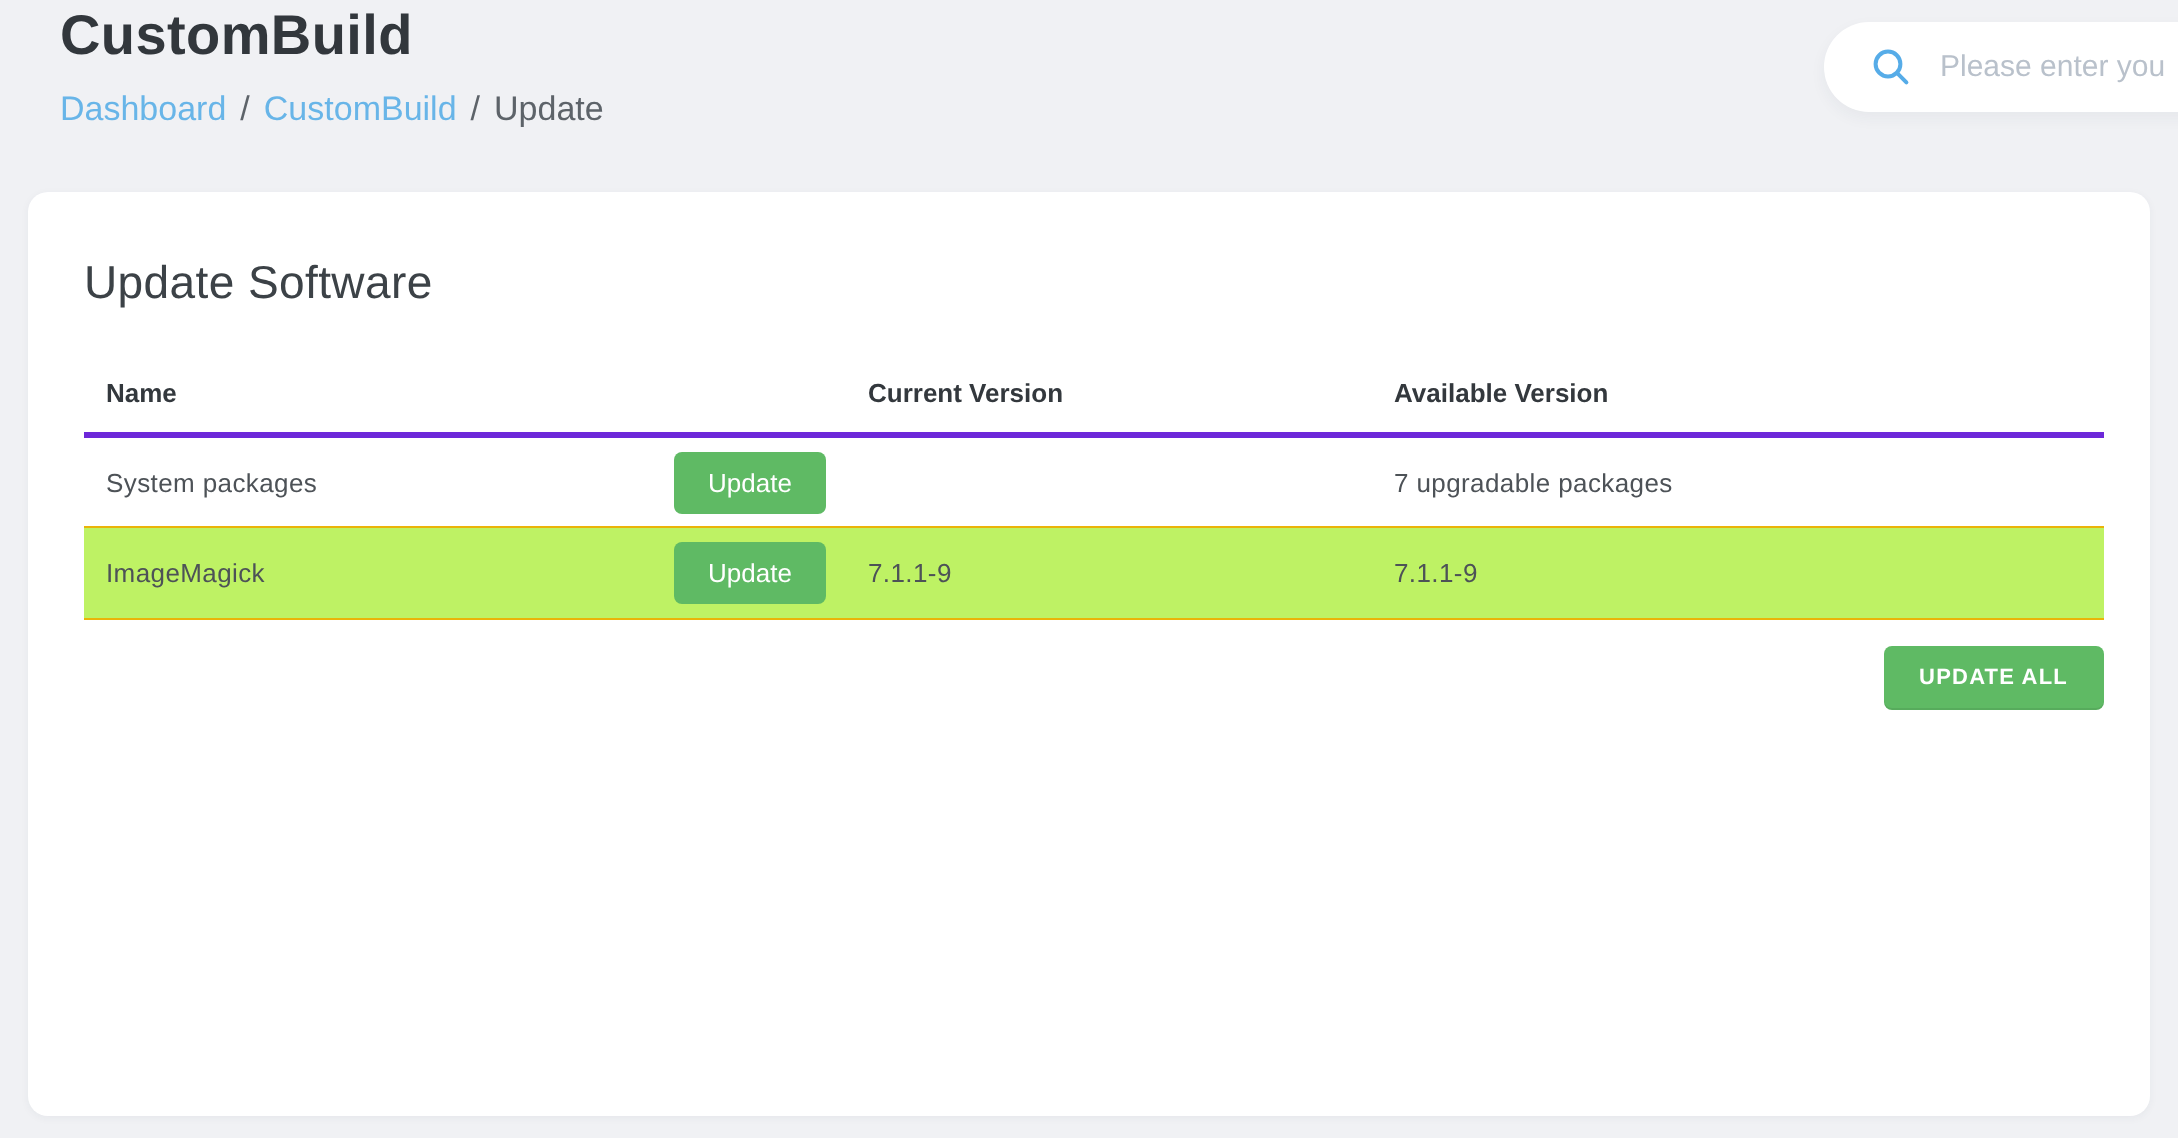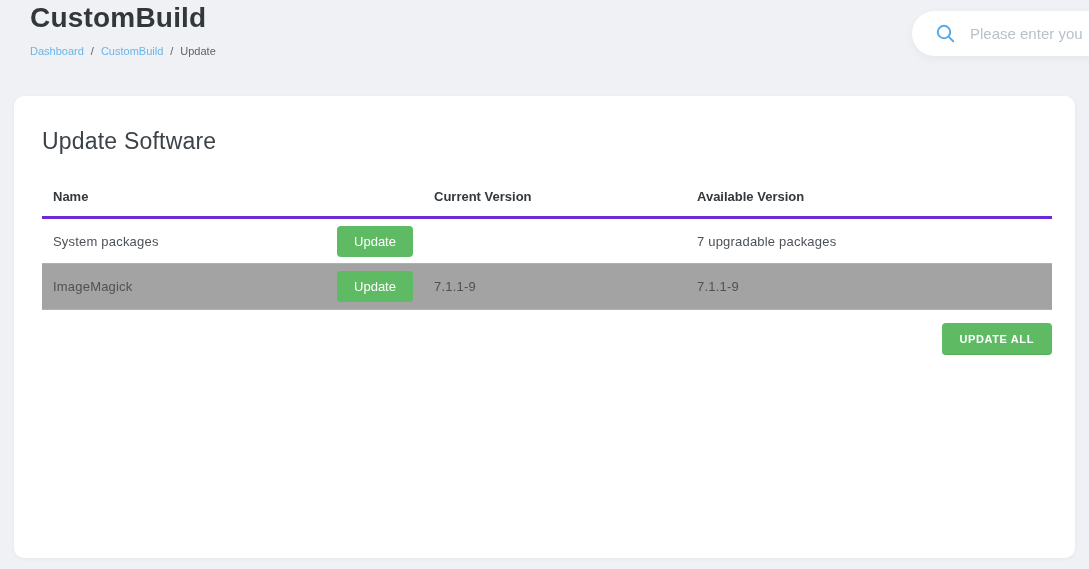--- a/index.html
+++ b/index.html
@@ -13,21 +13,21 @@
 
   
   .topbar { position: relative; height: 96px; }
   .page-title {
     position: absolute; left: 30px; top: 2px;
     font-size: 28px; font-weight: 800; letter-spacing: 0.2px;
     color: #32373c;
   }
   .breadcrumb {
     position: absolute; left: 30px; top: 45px;
-    font-size: 11px; color: #5d6369;
+    font-size: 17px; color: #5d6369;
     display: flex; gap: 7px; align-items: center; justify-content: flex-end;
   }
   .breadcrumb a { color: #68b5e8; text-decoration: none; cursor: pointer; }
   .breadcrumb .sep { color: #5d6369; }
 
   .search-pill {
     position: absolute; left: 912px; top: 11px;
     width: 240px; height: 45px;
     background: #ffffff; border-radius: 23px;
     box-shadow: 0 3px 8px rgba(40,50,70,0.05);
@@ -66,21 +66,21 @@
     text-align: left; font-size: 13px; font-weight: 700; color: #33383d;
     padding: 0 0 12px 11px;
     border-bottom: 3px solid #6d28d9;
   }
   td {
     height: 46px; font-size: 13px; color: #4d5257;
     padding: 0 0 0 11px;
     border-bottom: 1px solid #eab308;
     letter-spacing: 0.2px;
   }
-  tr.striped td { background: #a3a3a3; }
+  tr.striped td { background: #bef264; }
 
   .btn {
     display: inline-block;
     background: #5fba64; color: #ffffff;
     border: none; border-radius: 4px; cursor: pointer;
     font-family: "Liberation Sans", sans-serif;
   }
   .btn-update {
     width: 76px; height: 31px;
     font-size: 13px;

